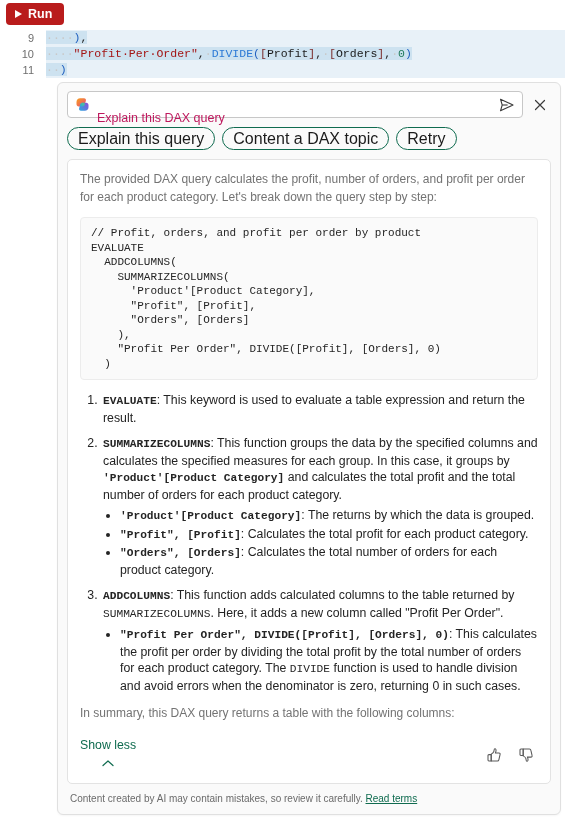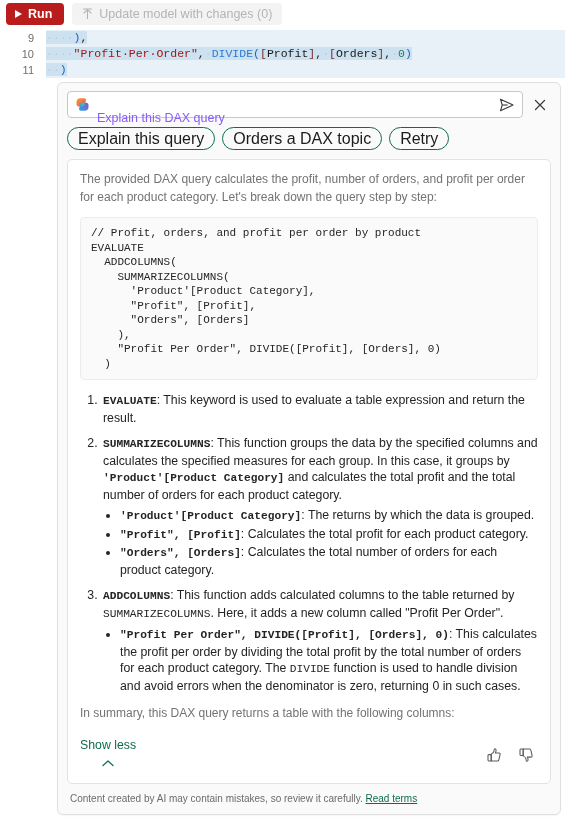--- a/index.html
+++ b/index.html
@@ -136,21 +136,21 @@
     border: 1px solid #c7c7c7;
     border-radius: 4px;
     height: 27px;
     padding: 0 6px 0 7px;
     box-sizing: border-box;
   }
   .copilot-icon { width: 15px; height: 15px; flex: 0 0 15px; }
   .prompt-text {
     flex: 1;
     font-size: 12.5px;
-    color: #8b5cf6;
+    color: #be185d;
     white-space: nowrap;
     overflow: hidden;
     margin-top: 27px;
   }
   .send-icon { width: 18px; height: 18px; flex: 0 0 18px; cursor:pointer; }
   .close-icon { width: 22px; height: 22px; flex: 0 0 22px; cursor:pointer; }
 
   .chips {
     display: flex;
     gap: 7px;
@@ -269,30 +269,20 @@
     text-decoration: underline;
   }
 </style>
 </head>
 <body>
 
 <div class="toolbar">
   <div class="btn-run">
     <span class="play"></span>
     <span>Run</span>
-  </div>
-  <div class="btn-update">
-    <span class="icon-upload">
-      <svg width="11" height="12" viewBox="0 0 11 12">
-        <path d="M5.5 2 L5.5 11" stroke="#b4b4b4" stroke-width="1.1" fill="none"></path>
-        <path d="M2 5 L5.5 1.6 L9 5" stroke="#b4b4b4" stroke-width="1.1" fill="none" stroke-linecap="round" stroke-linejoin="round"></path>
-        <path d="M1.5 1 L9.5 1" stroke="#b4b4b4" stroke-width="1.1" fill="none" stroke-linecap="round"></path>
-      </svg>
-    </span>
-    <span>Update model with changes (0)</span>
   </div>
 </div>
 
 <div class="editor">
   <div class="code-line">
     <div class="gutter">9</div>
     <div class="code-text"><span class="sel"><span class="tok-dot">····</span><span class="tok-paren">)</span><span class="tok-plain">,</span></span></div>
   </div>
   <div class="code-line">
     <div class="gutter">10</div>
@@ -339,21 +329,21 @@
     </div>
     <span class="close-icon">
       <svg width="22" height="22" viewBox="0 0 22 22">
         <path d="M6.5 6.5 L15.5 15.5 M15.5 6.5 L6.5 15.5" stroke="#3a3a3a" stroke-width="1.2" stroke-linecap="round"></path>
       </svg>
     </span>
   </div>
 
   <div class="chips">
     <div class="chip">Explain this query</div>
-    <div class="chip">Orders a DAX topic</div>
+    <div class="chip">Content a DAX topic</div>
     <div class="chip">Retry</div>
   </div>
 
   <div class="answer-card">
     <div class="answer-body">
 
       <p class="para">The provided DAX query calculates the profit, number of orders, and profit per order for each product category. Let's break down the query step by step:</p>
 
       <div class="codeblock">// Profit, orders, and profit per order by product
 EVALUATE

